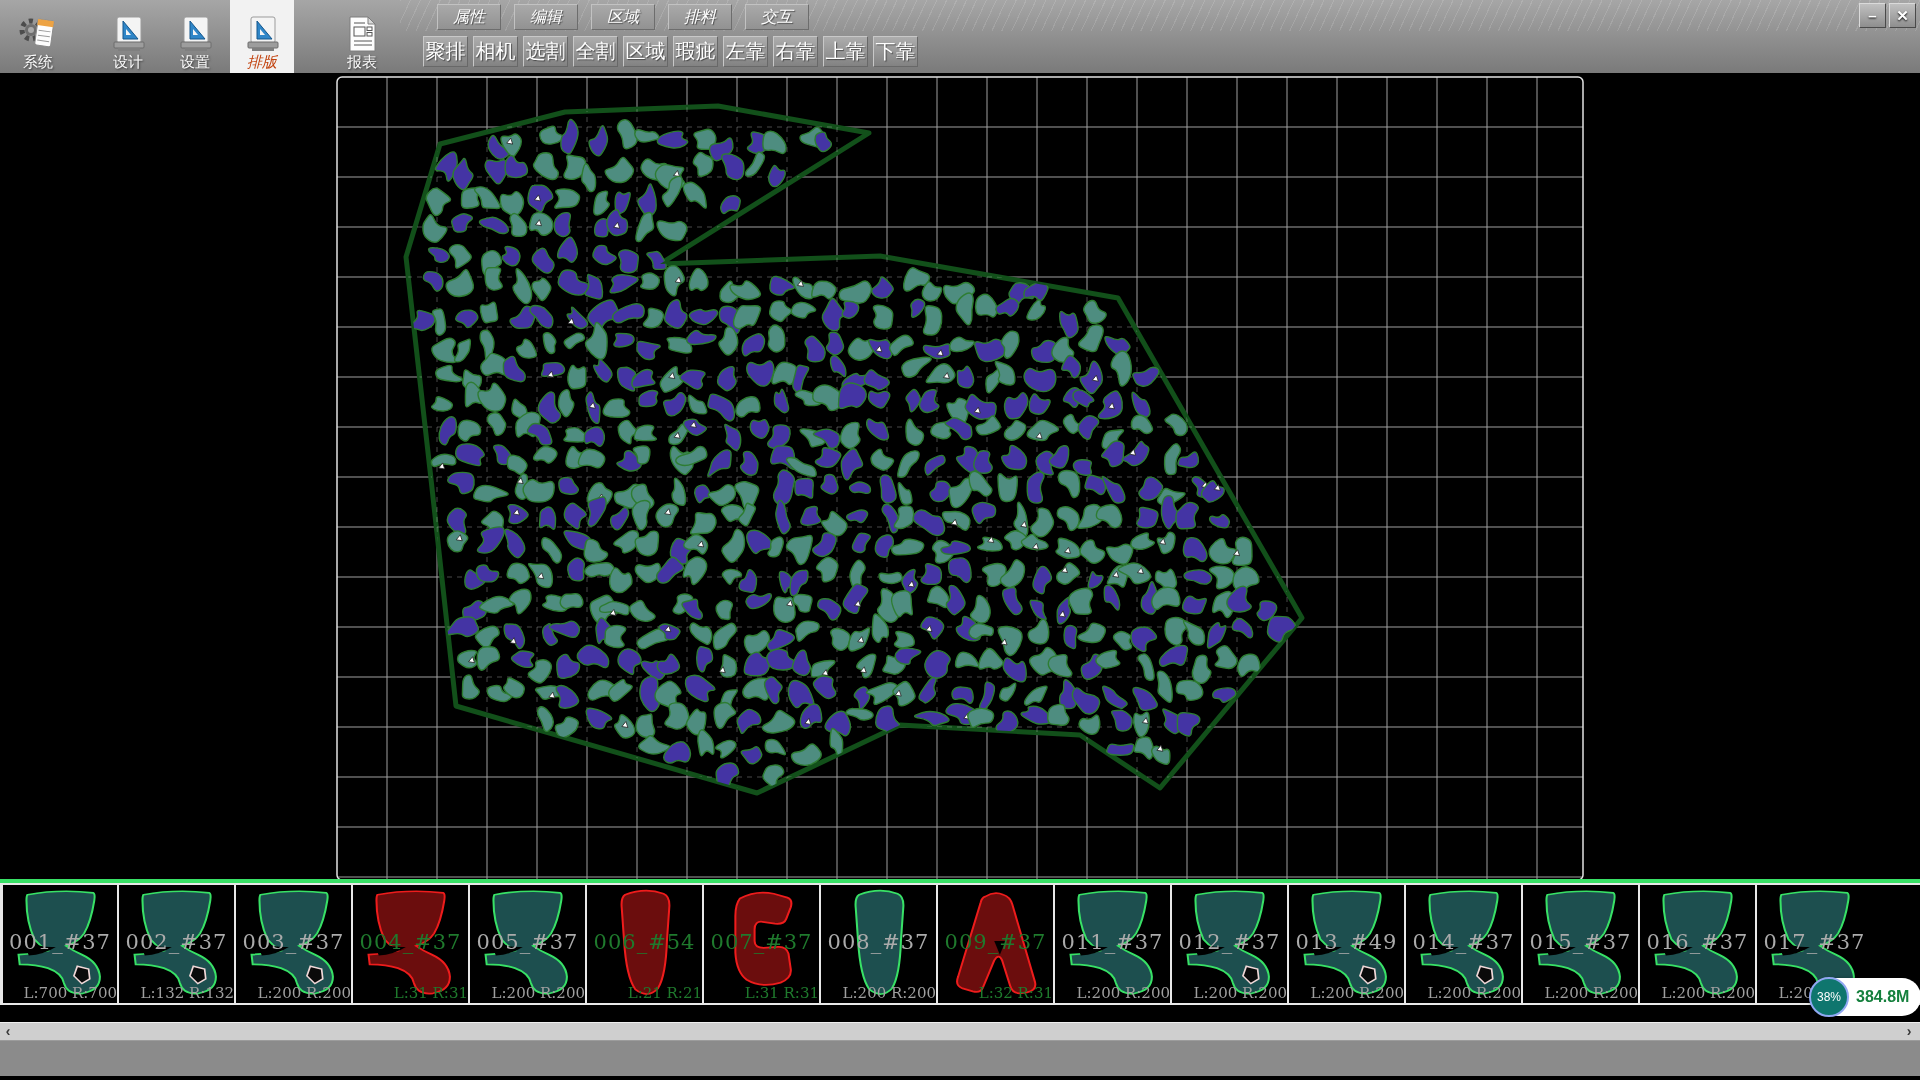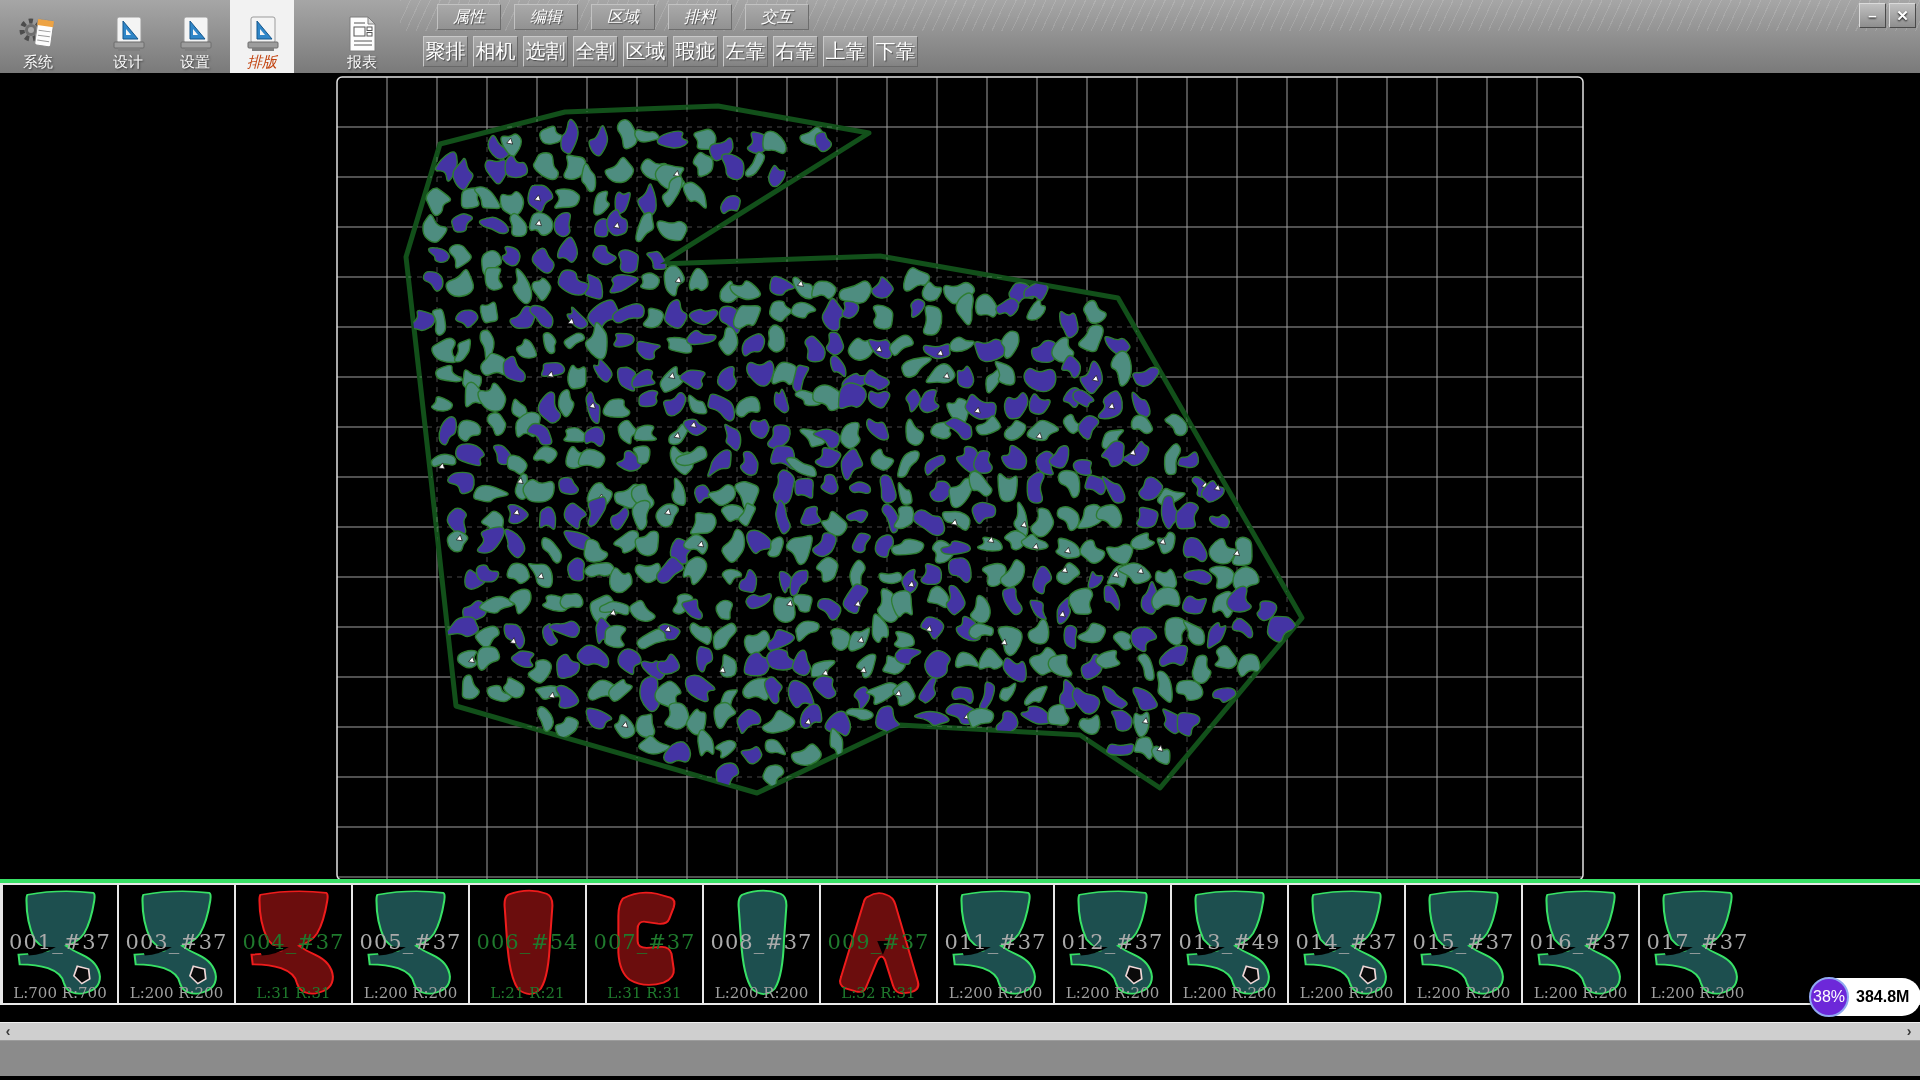--- a/index.html
+++ b/index.html
@@ -43,31 +43,31 @@
   
   #thumbstrip{position:absolute;left:0;top:879px;width:1920px;}
   #strip-line{height:4px;width:100%;}
   #thumb-cells{display:flex;height:122px;background:#000;overflow:hidden;
            border-top:2px solid #e8e8e8;border-bottom:2px solid #e8e8e8;box-sizing:border-box;}
   .thumb-cell{position:relative;flex:0 0 117px;height:100%;border-left:2px solid #e8e8e8;box-sizing:border-box;}
   .thumb-cell:first-child{border-left-width:3px;}
   .thumb-shape{position:absolute;left:2px;top:2px;width:113px;height:114px;}
   .thumb-id{position:absolute;top:38%;width:100%;text-align:center;
            font-family:"DejaVu Serif",serif;font-size:21px;letter-spacing:1px;color:#ababab;}
-  .thumb-lr{position:absolute;bottom:1px;width:100%;text-align:center;
+  .thumb-lr{position:absolute;bottom:1px;width:100%;text-align:right;
            font-family:"DejaVu Serif",serif;font-size:15px;color:#9f9f9f;}
   .thumb-cell.red .thumb-id,.thumb-cell.red .thumb-lr{color:#1f7a2d;}
 
   
   #badge{position:absolute;left:1810px;top:978px;height:38px;min-width:100px;background:#fff;
          border-radius:19px;box-shadow:0 1px 4px rgba(0,0,0,.45);z-index:5;}
   #badge-circle{position:absolute;left:-1px;top:-1px;width:40px;height:40px;border-radius:50%;
-         background:#6d28d9;border:2px solid #90a8f2;box-sizing:border-box;
-         color:#fff;font-size:16px;line-height:36px;text-align:center;}
-  #badge-value{margin-left:46px;margin-right:12px;line-height:38px;font-size:16px;font-weight:bold;color:#000000;}
+         background:#0f766e;border:2px solid #90a8f2;box-sizing:border-box;
+         color:#fff;font-size:12px;line-height:36px;text-align:center;}
+  #badge-value{margin-left:46px;margin-right:12px;line-height:38px;font-size:16px;font-weight:bold;color:#15803d;}
 
   
   #hscroll{position:absolute;left:0;top:1022px;width:1920px;height:18px;background:#cfcfcf;
            border-top:1px solid #efefef;box-sizing:border-box;}
   .scroll-arrow{position:absolute;top:0;width:14px;height:18px;color:#3a3a3a;
            font-size:14px;font-weight:bold;line-height:17px;text-align:center;}
   #scroll-left{left:1px;} #scroll-right{right:4px;}
   #statusbar{position:absolute;left:0;top:1040px;width:1920px;height:36px;background:#8b8b8b;
            border-top:1px solid #9c9c9c;box-sizing:border-box;}
 </style>
@@ -878,20 +878,29 @@
           </svg>
           <div class="thumb-id">001_#37</div>
           <div class="thumb-lr">L:700 R:700</div>
         </div>
         <div class="thumb-cell">
           <svg viewBox="0 0 100 118" preserveAspectRatio="none" class="thumb-shape">
             <path d="M20 8 Q48 2 78 6 Q80 7 79 14 Q76 36 70 48 Q65 57 54 61 Q60 66 68 70 Q83 78 84 93 Q84 107 69 110 Q55 112 52 99 Q50 89 38 84 Q28 80 13 80 L12 70 Q28 69 38 66 Q31 61 26 54 Q19 36 19 14 Q19 9 20 8 Z" fill="#1d4f4f" stroke="#38e166" stroke-width="1.8"></path>
             <path d="M22 57 Q32 63 45 62 Q34 70 21 71 Q18 63 22 57 Z" fill="#000"></path>
             <path d="M64 82 L74 85 L75 95 L68 100 L61 92 Z" fill="#0a0a0a" stroke="#f0d8d8" stroke-width="1.5"></path>
           </svg>
+          <div class="thumb-id">002_#37</div>
+          <div class="thumb-lr">L:132 R:132</div>
+        </div>
+        <div class="thumb-cell">
+          <svg viewBox="0 0 100 118" preserveAspectRatio="none" class="thumb-shape">
+            <path d="M20 8 Q48 2 78 6 Q80 7 79 14 Q76 36 70 48 Q65 57 54 61 Q60 66 68 70 Q83 78 84 93 Q84 107 69 110 Q55 112 52 99 Q50 89 38 84 Q28 80 13 80 L12 70 Q28 69 38 66 Q31 61 26 54 Q19 36 19 14 Q19 9 20 8 Z" fill="#1d4f4f" stroke="#38e166" stroke-width="1.8"></path>
+            <path d="M22 57 Q32 63 45 62 Q34 70 21 71 Q18 63 22 57 Z" fill="#000"></path>
+            <path d="M64 82 L74 85 L75 95 L68 100 L61 92 Z" fill="#0a0a0a" stroke="#f0d8d8" stroke-width="1.5"></path>
+          </svg>
           <div class="thumb-id">003_#37</div>
           <div class="thumb-lr">L:200 R:200</div>
         </div>
         <div class="thumb-cell red">
           <svg viewBox="0 0 100 118" preserveAspectRatio="none" class="thumb-shape">
             <path d="M20 8 Q48 2 78 6 Q80 7 79 14 Q76 36 70 48 Q65 57 54 61 Q60 66 68 70 Q83 78 84 93 Q84 107 69 110 Q55 112 52 99 Q50 89 38 84 Q28 80 13 80 L12 70 Q28 69 38 66 Q31 61 26 54 Q19 36 19 14 Q19 9 20 8 Z" fill="#6b0d0d" stroke="#ee1c1c" stroke-width="1.8"></path>
             <path d="M22 57 Q32 63 45 62 Q34 70 21 71 Q18 63 22 57 Z" fill="#000"></path>
           </svg>
           <div class="thumb-id">004_#37</div>
           <div class="thumb-lr">L:31 R:31</div>

